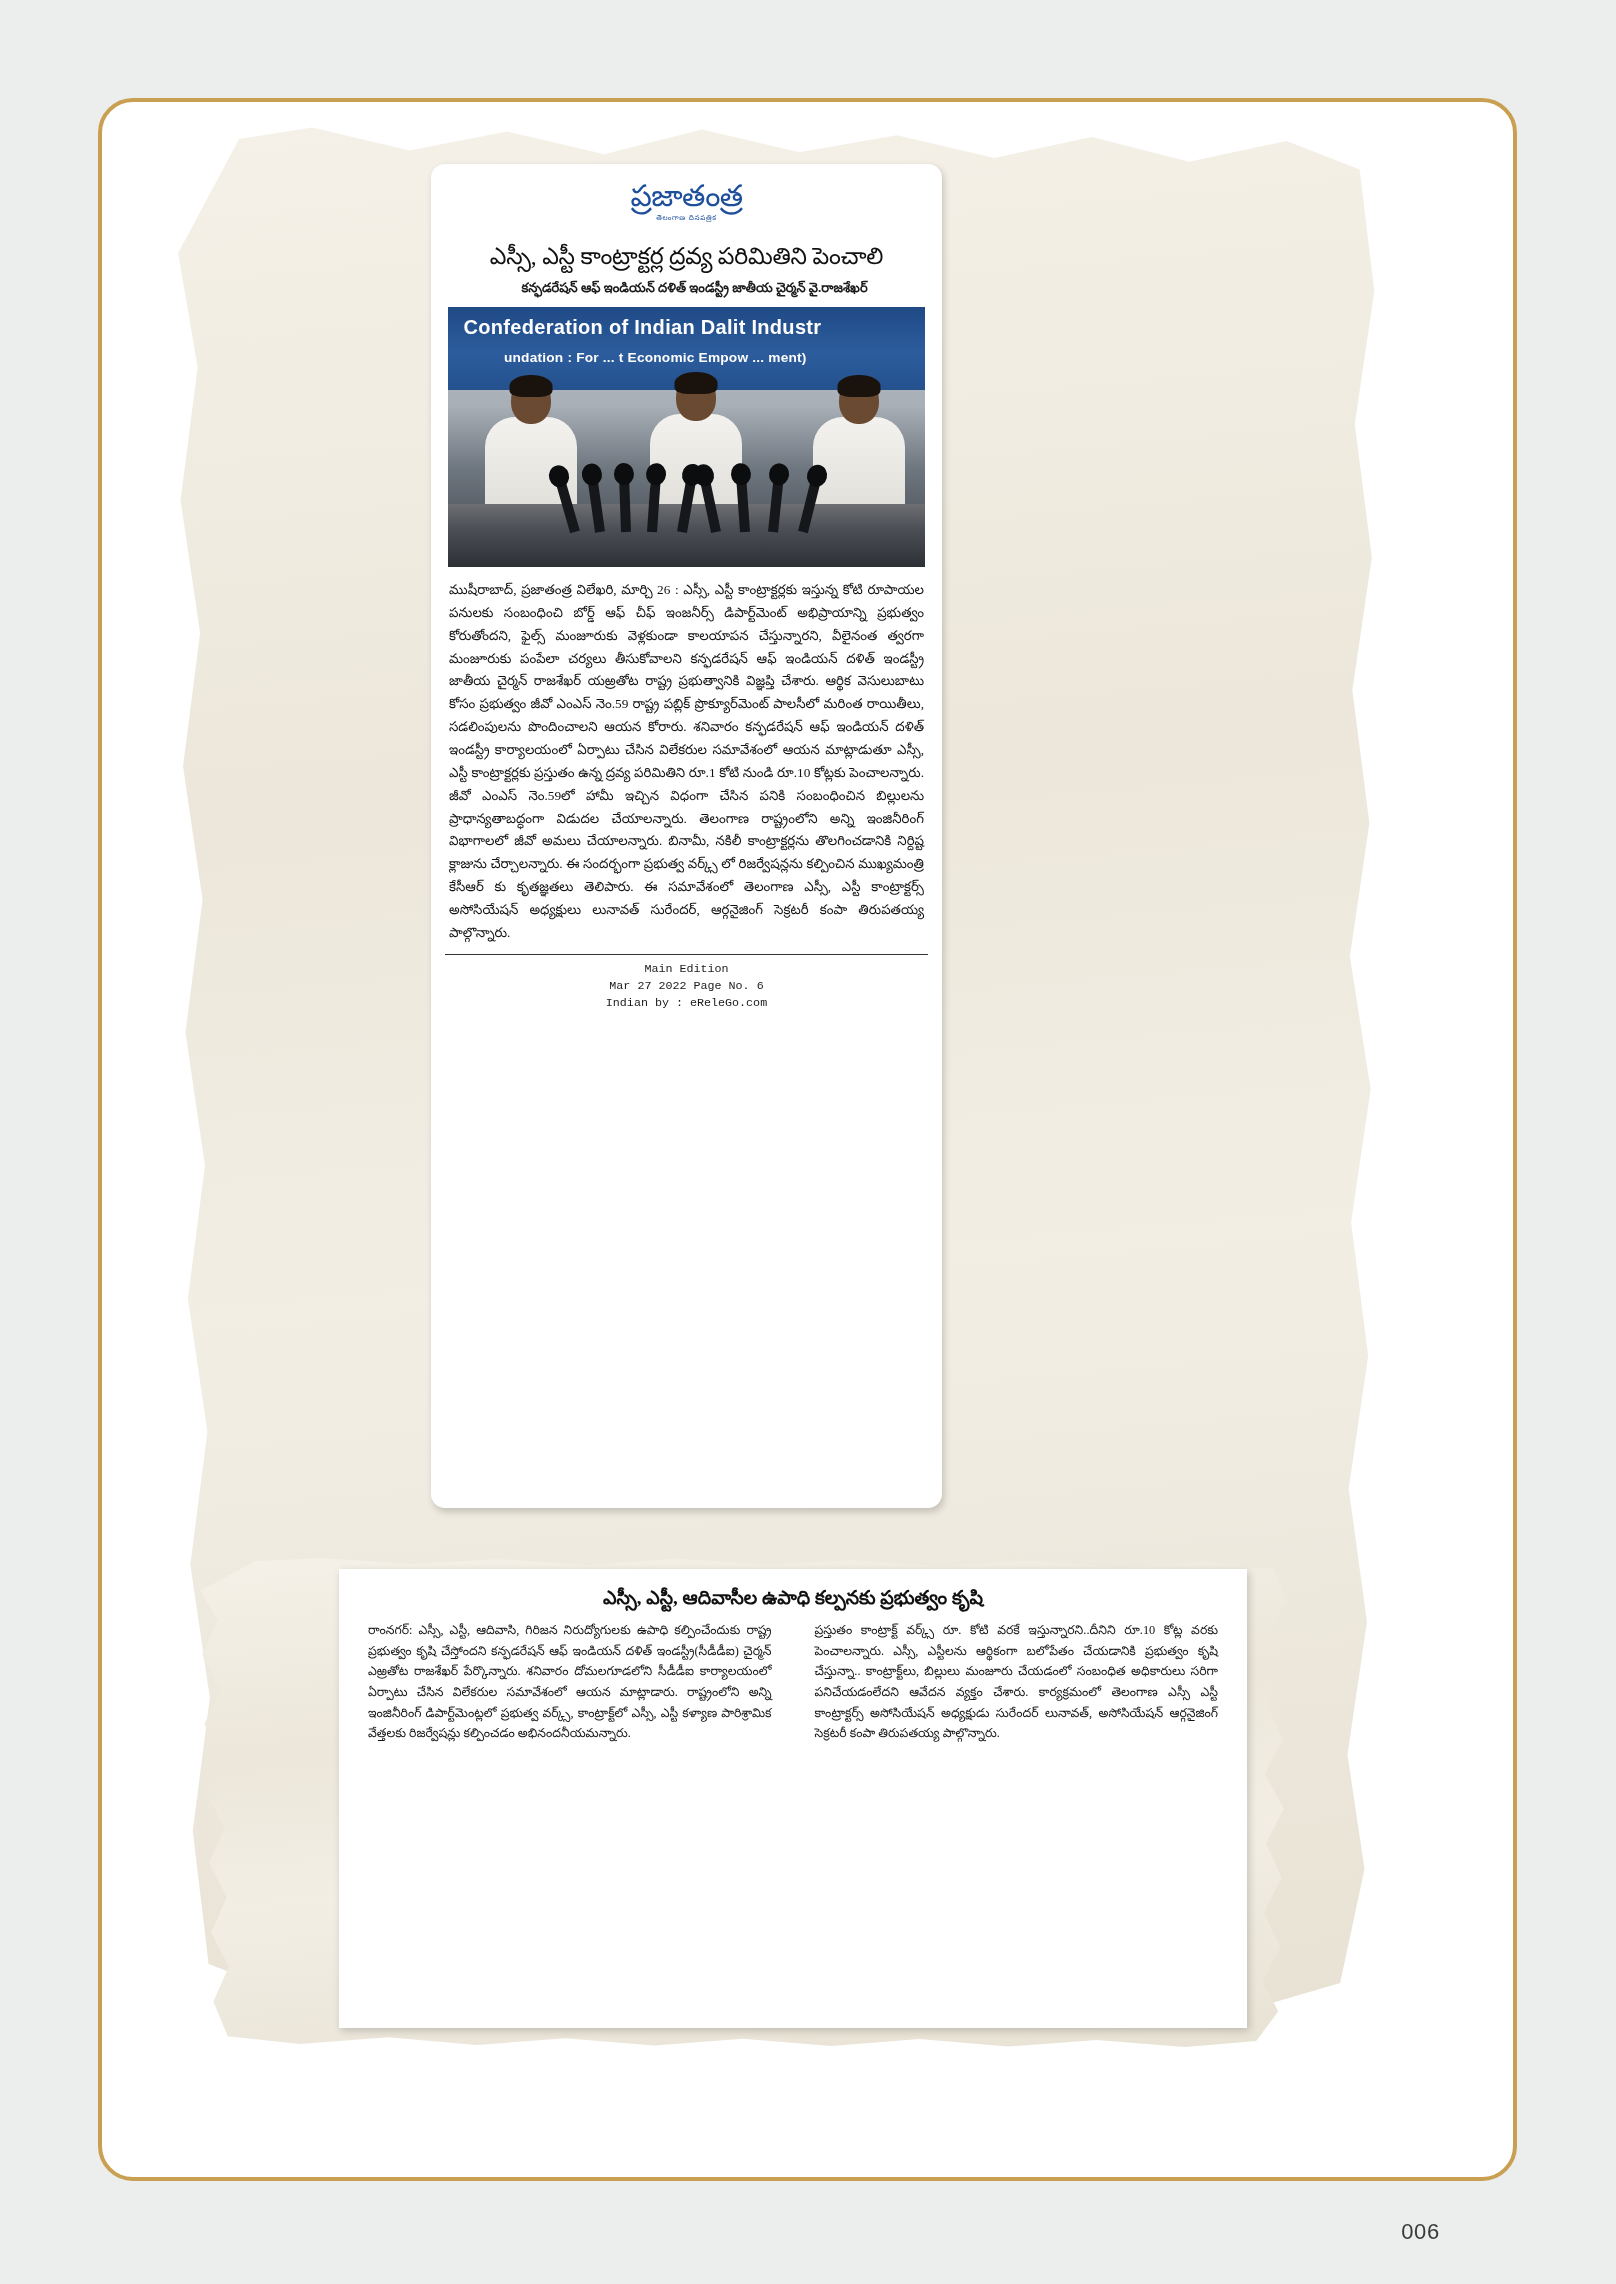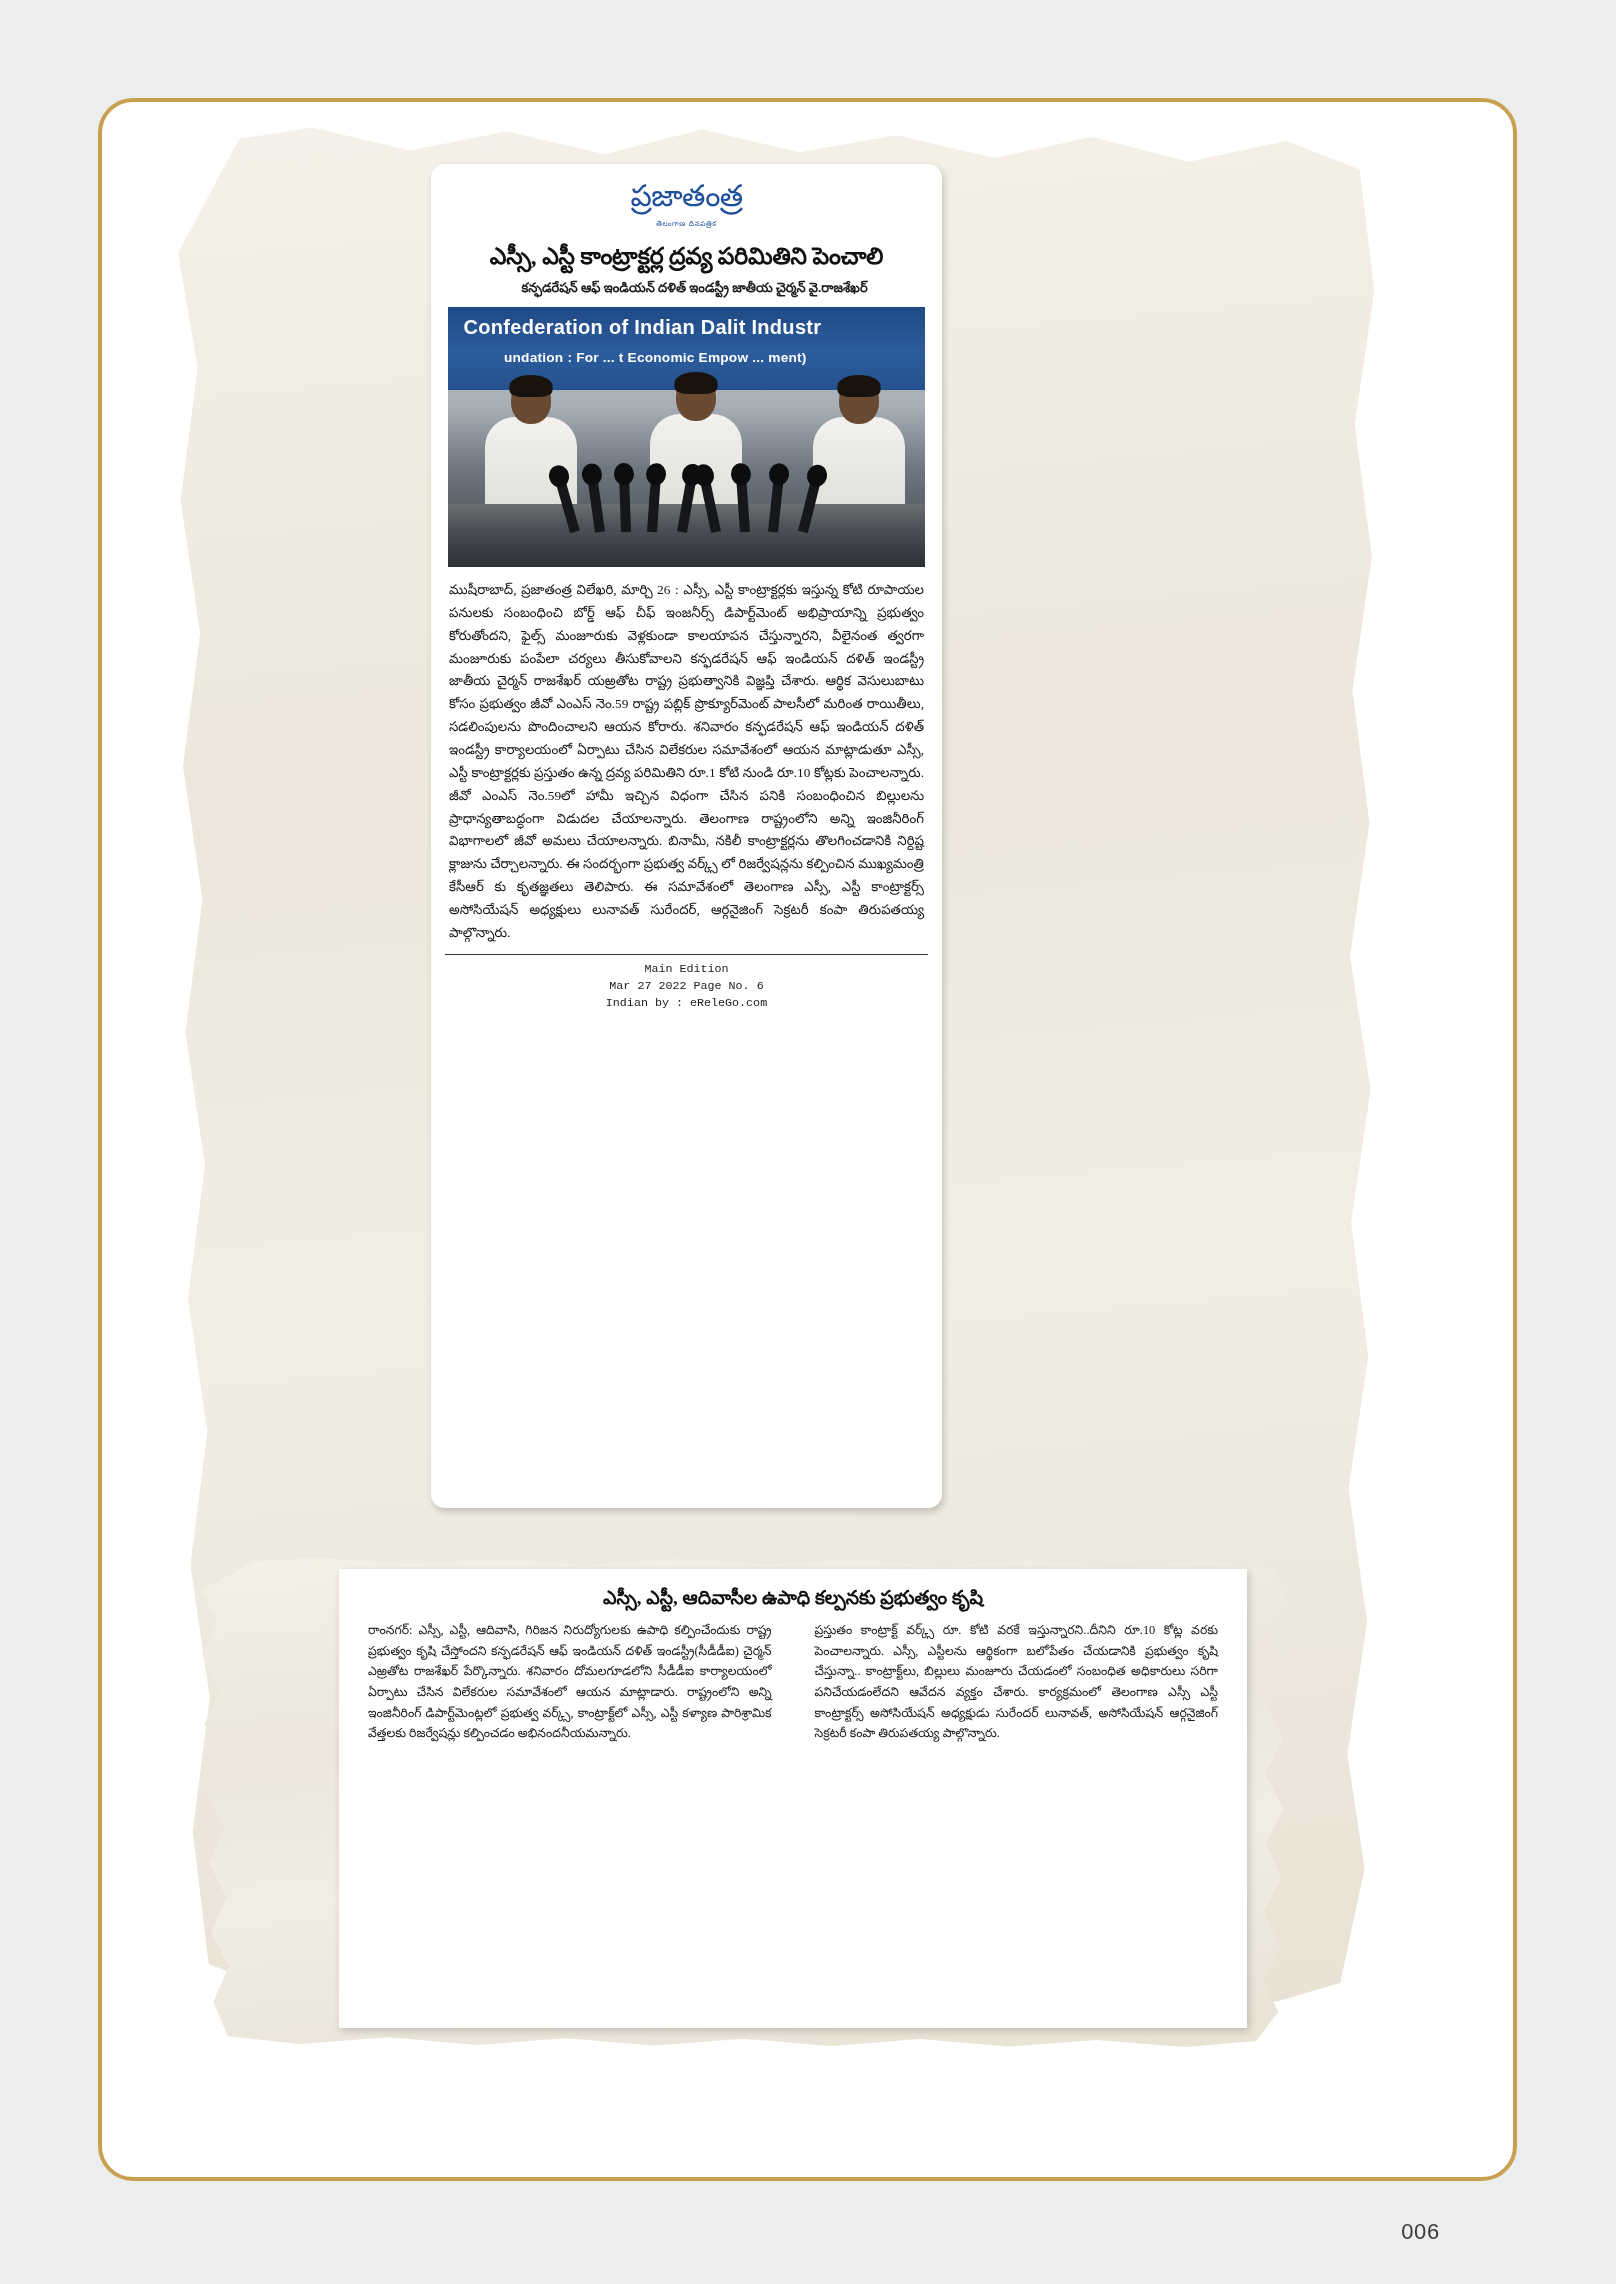--- a/index.html
+++ b/index.html
@@ -91,28 +91,28 @@
     font-size: 30px;
     color: #1e4f9c;
     font-family: "Liberation Serif", serif;
     letter-spacing: -0.7px;
     line-height: 1.0;
   }
   .masthead-sub {
     font-size: 7.2px;
     color: #1e4f9c;
     letter-spacing: 0.7px;
-    margin-top: 8px;
+    margin-top: 2px;
   }
 
   .headline {
     text-align: center;
     font-family: "Liberation Serif", serif;
     font-size: 23.4px;
-    font-weight: bold;
+    font-weight: normal;
     color: #111;
     line-height: 1.28;
     padding: 10.4px 17px 3.9px 17px;
     letter-spacing: -0.2px;
   }
   .subhead {
     text-align: center;
     font-family: "Liberation Serif", serif;
     font-size: 13px;
     font-weight: bold;

